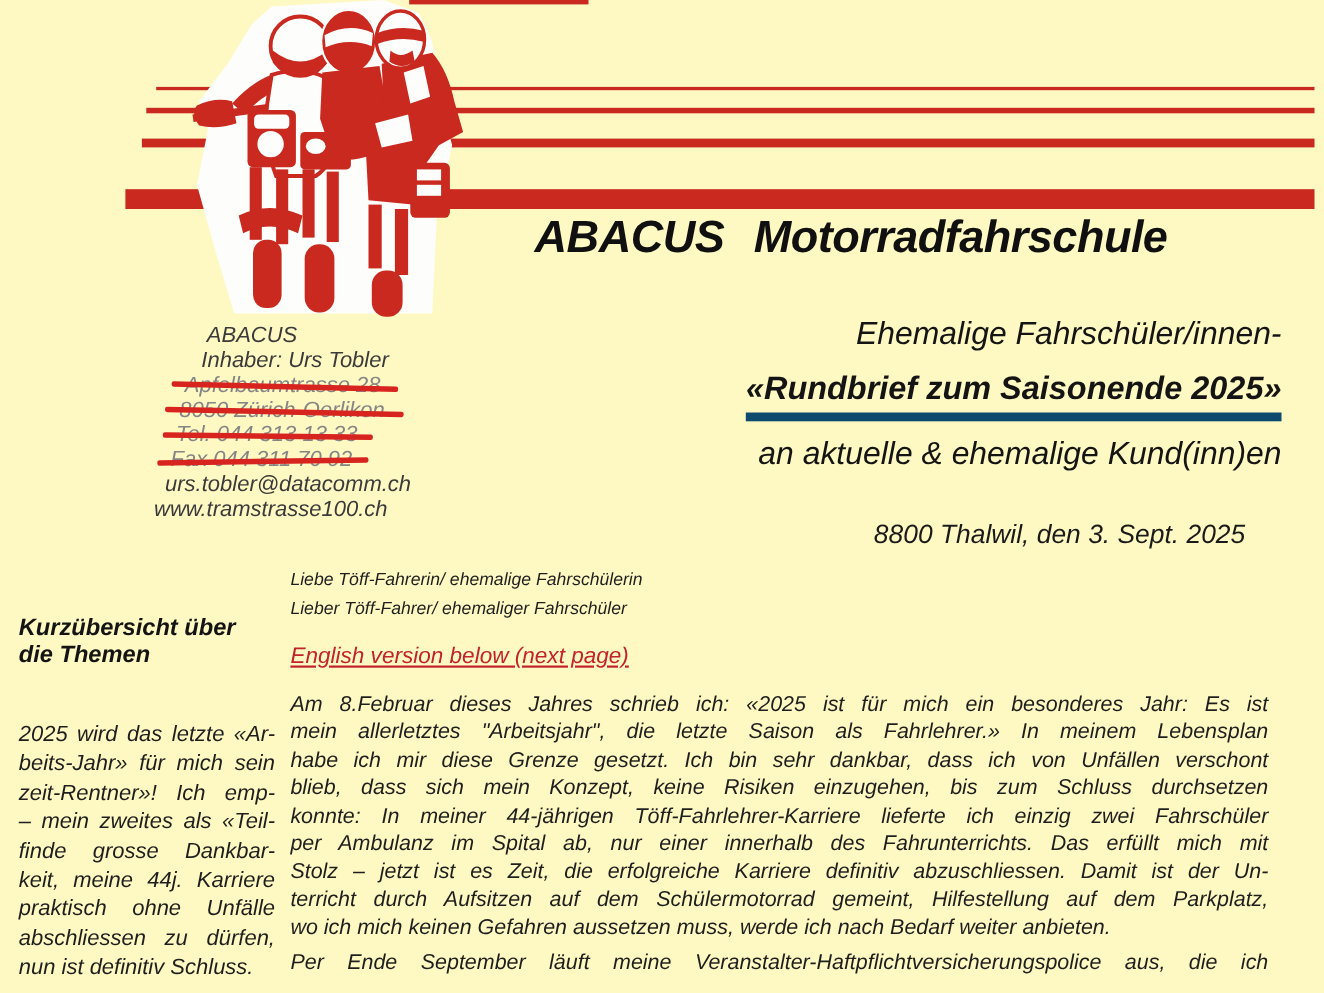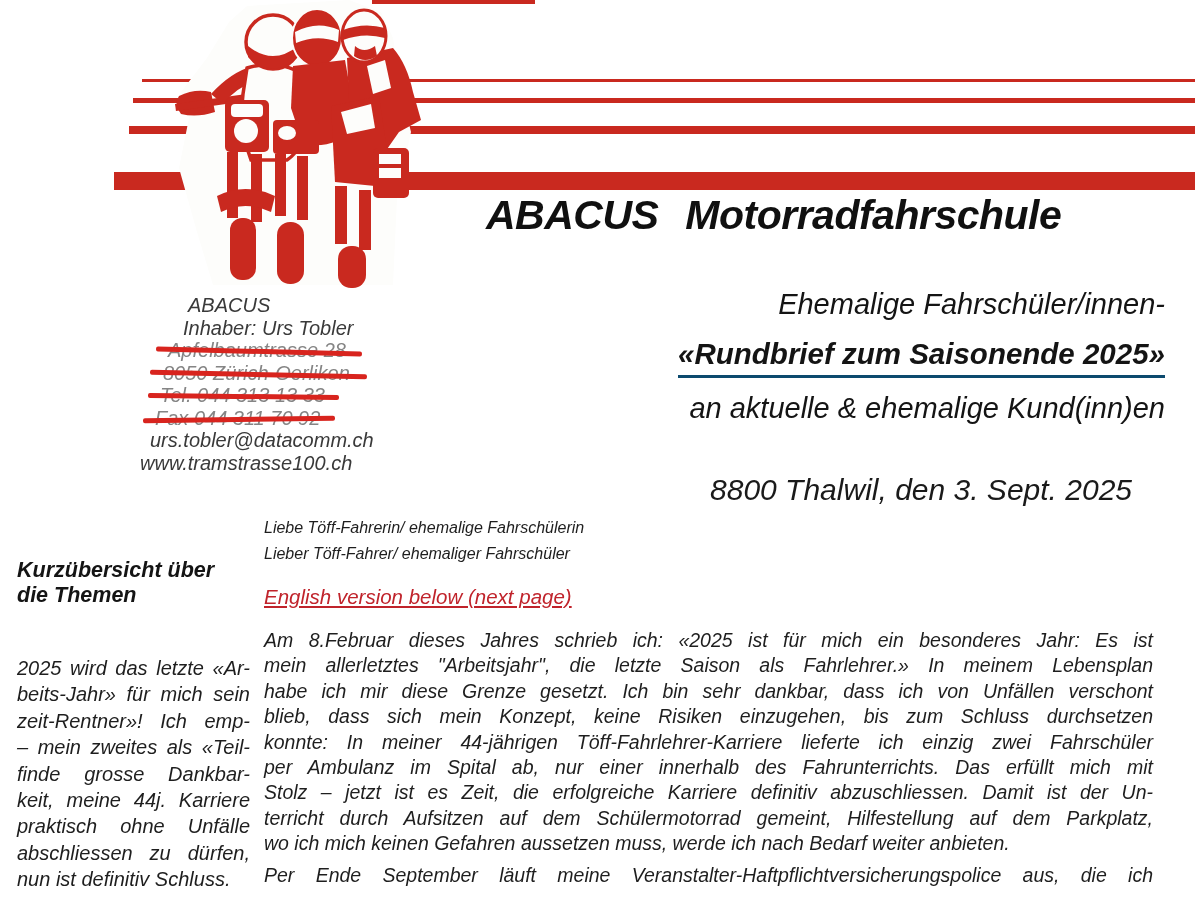--- a/index.html
+++ b/index.html
@@ -1,18 +1,18 @@
 <!DOCTYPE html>
 <html><head>
 <meta charset="utf-8">
 <style>
   html,body{margin:0;padding:0;background:#e8e8e8;}
   .page{
     position:relative;width:1204px;height:903px;margin:0 auto;
-    background:#ffffff;overflow:hidden;
+    background:#fef9c3;overflow:hidden;
     font-family:"Liberation Sans",sans-serif;font-style:italic;color:#1e1e1e;
   }
   
   .stripe{position:absolute;background:#c9291f;}
   .stripe.s0{left:372px;top:0;width:163px;height:4px;}
   .stripe.s1{left:142px;top:79px;right:9px;height:3px;}
   .stripe.s2{left:133px;top:98px;right:9px;height:4.5px;}
   .stripe.s3{left:129px;top:126px;right:9px;height:8px;}
   .stripe.s4{left:114px;top:172px;right:9px;height:18px;}
   .logo{position:absolute;left:135px;top:0;width:300px;height:290px;}
@@ -40,24 +40,24 @@
     background:#d8241e;border-radius:2px;
   }
   .addr-line:nth-child(3).struck .addr-text::after{transform:rotate(1.4deg);}
   .addr-line:nth-child(4).struck .addr-text::after{transform:rotate(1.2deg);}
   .addr-line:nth-child(5).struck .addr-text::after{transform:rotate(0.6deg);}
   .addr-line:nth-child(6).struck .addr-text::after{transform:rotate(-0.8deg);}
   
   .subject{position:absolute;left:630px;top:288px;width:535px;text-align:right;color:#141414;}
   .subj1{font-size:29px;margin-bottom:16px;white-space:nowrap;}
   .subj2{font-size:29.5px;font-weight:bold;margin-bottom:14px;white-space:nowrap;}
-  .subj2 .ul{display:inline-block;border-bottom:3px solid #0c4a6e;padding-bottom:4px;}
+  .subj2 .ul{display:inline-block;border-bottom:8px solid #0c4a6e;padding-bottom:4px;}
   .subj3{font-size:29px;white-space:nowrap;}
   
-  .dateline{position:absolute;right:72px;top:473px;font-size:30px;color:#1a1a1a;white-space:nowrap;}
+  .dateline{position:absolute;right:72px;top:473px;font-size:24px;color:#1a1a1a;white-space:nowrap;}
   
   .salutation{position:absolute;left:264px;top:515px;font-size:16px;line-height:25.5px;}
   .engnote{position:absolute;left:264px;top:585px;font-size:20.5px;color:#c0232b;text-decoration:underline;}
   
   .sidebar{position:absolute;left:17px;top:558px;width:233px;}
   .side-head{font-size:21.5px;font-weight:bold;line-height:25px;color:#141414;}
   .side-para{margin-top:47px;font-size:20px;line-height:26.4px;}
   
   .bodycol{position:absolute;left:264px;top:628px;width:889px;font-size:19.5px;line-height:25.4px;}
   .para.p2{margin-top:6px;}

